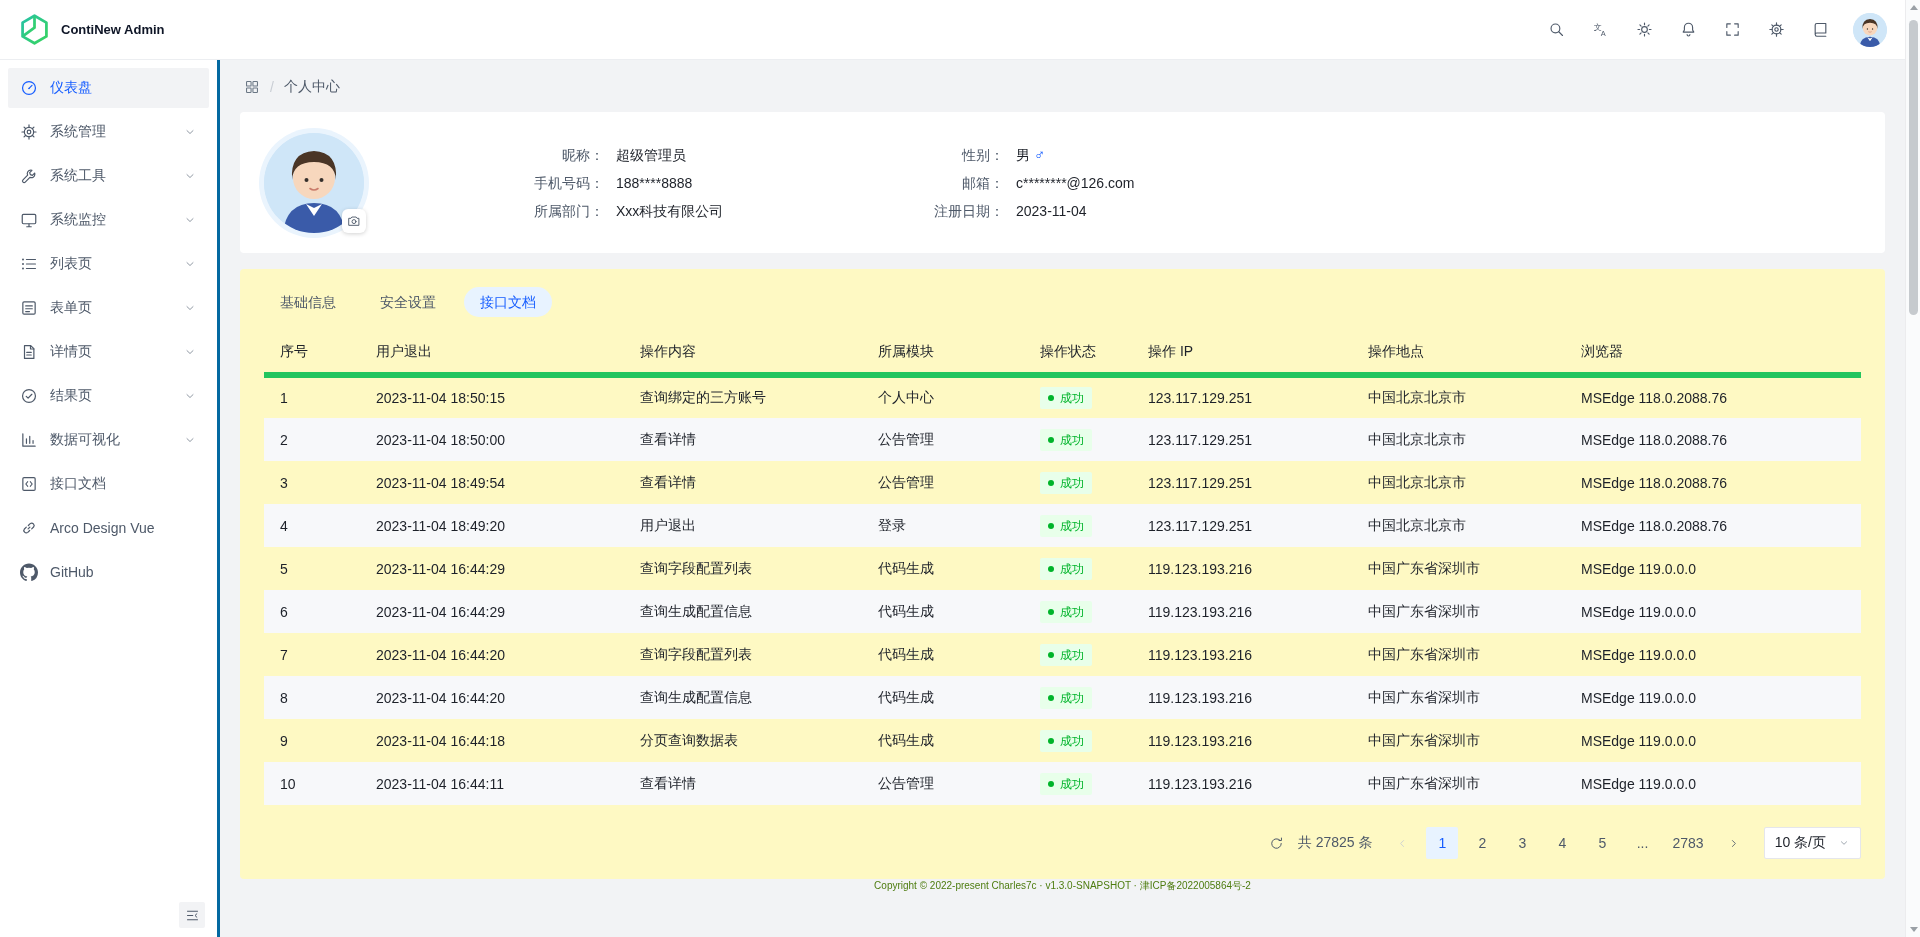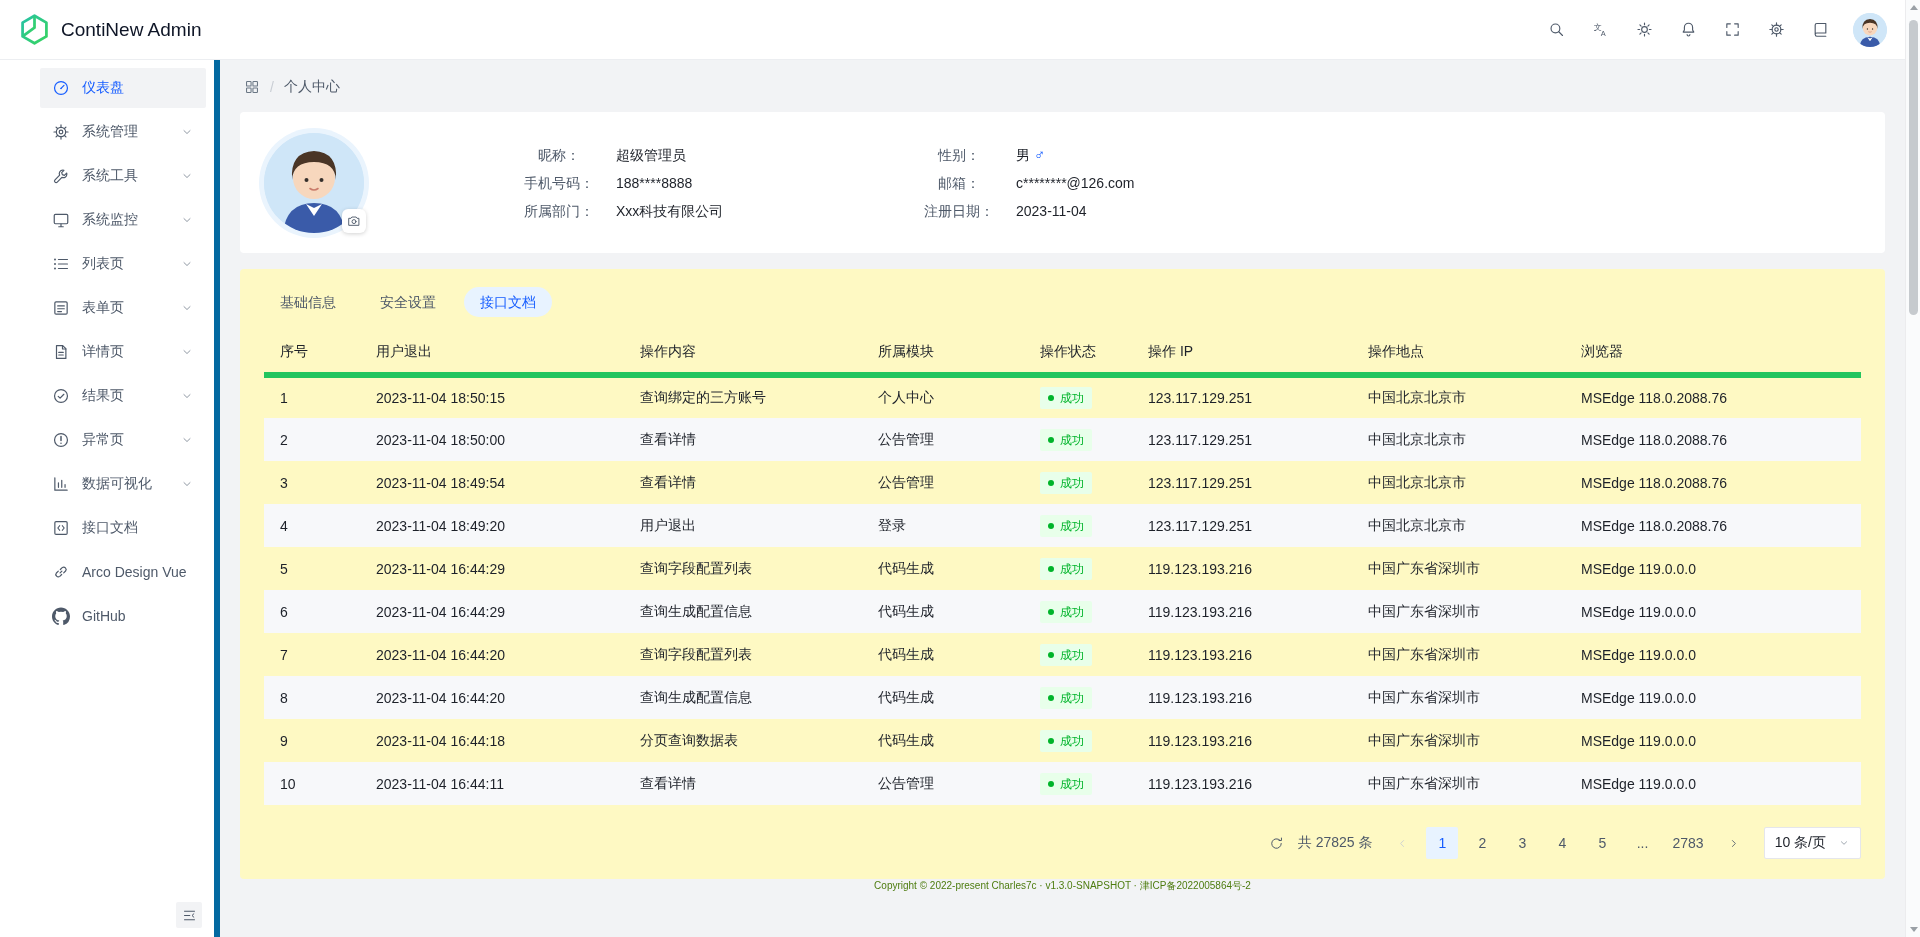--- a/index.html
+++ b/index.html
@@ -9,31 +9,31 @@
     font-size:14px; color:#1d2129; background:#f2f3f5;
     overflow:hidden; position:relative;
   }
   .app { position:absolute; top:0; left:0; right:15px; bottom:0; display:flex; flex-direction:column; background:#f2f3f5; }
 
   
   .topbar { height:60px; background:#fff; display:flex; align-items:center; justify-content:space-between;
             padding:0 18px; border-bottom:1px solid #eceef1; flex-shrink:0; }
   .logo-area { display:flex; align-items:center; gap:10px; }
   .logo-area svg { width:33px; height:33px; display:block; }
-  .app-title { font-size:19px; font-weight:400; color:#0e1526; }
+  .app-title { font-size:13px; font-weight:700; color:#0e1526; }
   .topbar-actions { display:flex; align-items:center; gap:10px; }
   .icon-btn { width:34px; height:34px; border-radius:50%; display:flex; align-items:center; justify-content:center;
               color:#4e5969; cursor:pointer; }
   .icon-btn svg { width:17px; height:17px; }
   .header-avatar { width:34px; height:34px; border-radius:50%; overflow:hidden; cursor:pointer; background:#cfe6f8; margin-left:6px; }
   .header-avatar svg { width:100%; height:100%; display:block; }
 
   
   .layout { flex:1; display:flex; min-height:0; }
-  .sidebar { width:220px; background:#fff; border-right:6px solid #0369a1; display:flex; flex-direction:column; flex-shrink:0;padding-left:32px; }
+  .sidebar { width:220px; background:#fff; border-right:3px solid #0369a1; display:flex; flex-direction:column; flex-shrink:0; }
   .menu { flex:1; padding:8px 8px 0; display:flex; flex-direction:column; gap:4px; overflow:hidden; }
   .menu-item { height:40px; display:flex; align-items:center; padding:0 12px; border-radius:2px; color:#4e5969; cursor:pointer; }
   .menu-item.active { background:#f2f3f5; color:#165dff; }
   .mi-icon { width:18px; height:18px; margin-right:12px; display:flex; align-items:center; justify-content:center; flex-shrink:0; }
   .mi-icon svg { width:18px; height:18px; }
   .mi-label { flex:1; font-size:14px; white-space:nowrap; overflow:hidden; }
   .mi-chevron { width:14px; height:14px; color:#86909c; display:flex; }
   .mi-chevron svg { width:14px; height:14px; }
   .sidebar-footer { height:44px; display:flex; align-items:center; justify-content:flex-end; padding:0 12px; flex-shrink:0; }
   .collapse-btn { width:26px; height:26px; border-radius:2px; background:#f2f3f5; color:#4e5969;
@@ -53,21 +53,21 @@
   .big-avatar { width:100px; height:100px; border-radius:50%; overflow:hidden; background:#cfe6f8; box-shadow:0 0 0 5px #eaf4fd; }
   .big-avatar svg { width:100%; height:100%; display:block; }
   .camera-badge { position:absolute; right:-2px; bottom:0; width:24px; height:24px; border-radius:6px; background:#fff;
                   box-shadow:0 1px 4px rgba(0,0,0,.18); display:flex; align-items:center; justify-content:center;
                   color:#4e5969; cursor:pointer; }
   .camera-badge svg { width:14px; height:14px; }
   .profile-fields { display:flex; gap:60px; margin-left:150px; }
   .pf-col { display:flex; flex-direction:column; gap:6px; }
   .pf-col:first-child { width:340px; }
   .pf-row { display:flex; line-height:22px; font-size:14px; }
-  .pf-label { width:90px; text-align:center; color:#4e5969; margin-right:12px; flex-shrink:0; }
+  .pf-label { width:90px; text-align:right; color:#4e5969; margin-right:12px; flex-shrink:0; }
   .pf-value { color:#1d2129; }
   .male-sign { color:#165dff; margin-left:4px; font-size:15px; }
 
   .tab-card { background:#fef9c3; border-radius:4px; margin-top:16px; padding:18px 24px 20px; flex-shrink:0; }
   .tabs { display:flex; gap:12px; margin-bottom:14px; }
   .tab { padding:5px 16px; border-radius:16px; color:#4e5969; font-size:14px; cursor:pointer; line-height:20px; }
   .tab.active { background:#e8f3ff; color:#165dff; }
 
   table { width:100%; border-collapse:collapse; table-layout:fixed; }
   thead th { text-align:left; font-weight:500; color:#1d2129; height:44px; padding:0 16px;
@@ -296,34 +296,20 @@
             </span>
           </div>
           <div class="menu-item">
             <span class="mi-icon">
               <svg viewBox="0 0 24 24" fill="none" stroke="currentColor" stroke-width="1.6" stroke-linecap="round" stroke-linejoin="round">
                 <circle cx="12" cy="12" r="8.6"></circle>
                 <path d="m8.3 12.4 2.5 2.5 5-5.2"></path>
               </svg>
             </span>
             <span class="mi-label">结果页</span>
-            <span class="mi-chevron">
-              <svg viewBox="0 0 24 24" fill="none" stroke="currentColor" stroke-width="1.6" stroke-linecap="round" stroke-linejoin="round">
-                <path d="m6.8 9.6 5.2 5 5.2-5"></path>
-              </svg>
-            </span>
-          </div>
-          <div class="menu-item">
-            <span class="mi-icon">
-              <svg viewBox="0 0 24 24" fill="none" stroke="currentColor" stroke-width="1.6" stroke-linecap="round" stroke-linejoin="round">
-                <circle cx="12" cy="12" r="8.6"></circle>
-                <path d="M12 7.4v5.4M12 16.4h.01" stroke-width="2"></path>
-              </svg>
-            </span>
-            <span class="mi-label">异常页</span>
             <span class="mi-chevron">
               <svg viewBox="0 0 24 24" fill="none" stroke="currentColor" stroke-width="1.6" stroke-linecap="round" stroke-linejoin="round">
                 <path d="m6.8 9.6 5.2 5 5.2-5"></path>
               </svg>
             </span>
           </div>
           <div class="menu-item">
             <span class="mi-icon">
               <svg viewBox="0 0 24 24" fill="none" stroke="currentColor" stroke-width="1.6" stroke-linecap="round" stroke-linejoin="round">
                 <path d="M3.8 3.8v16.4h16.4"></path>

